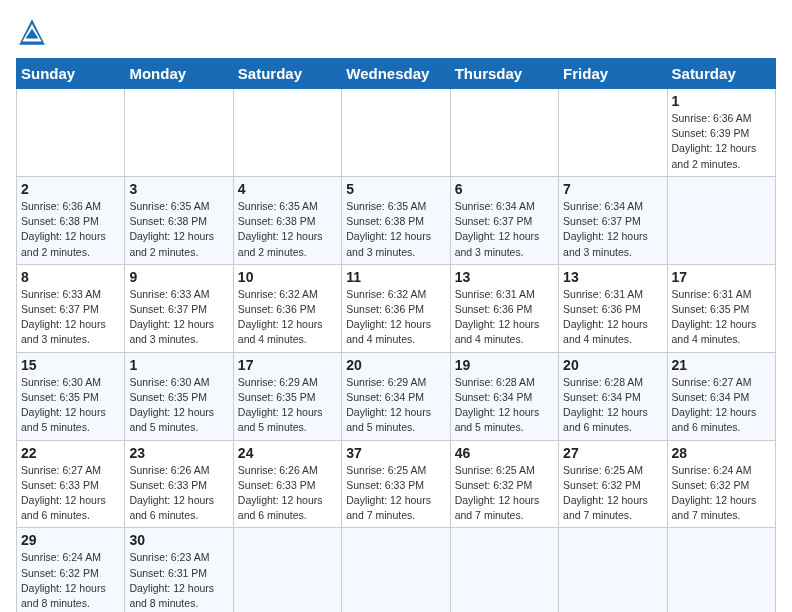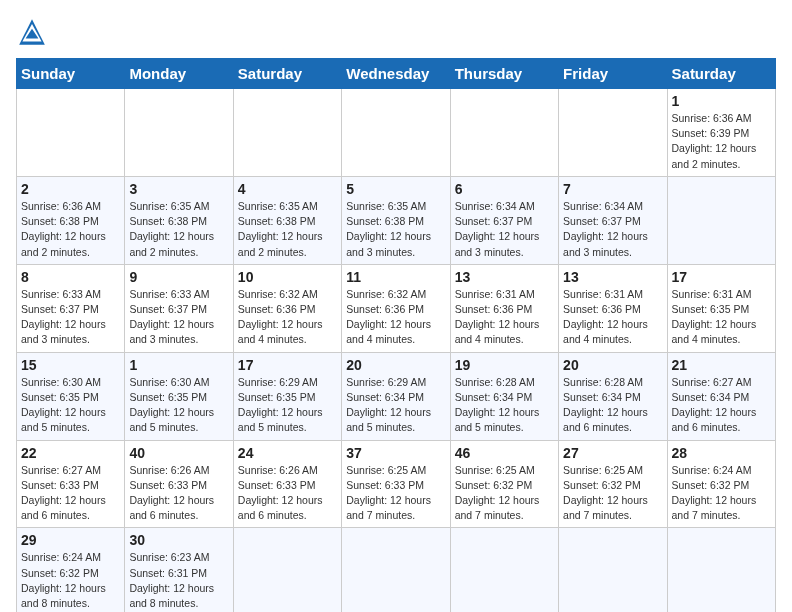--- a/index.html
+++ b/index.html
@@ -219,21 +219,21 @@
           <span class="day-num">21</span>
           <div class="day-detail">Sunrise: 6:27 AM<br>Sunset: 6:34 PM<br>Daylight: 12 hours and 6 minutes.</div>
         </td>
       </tr>
       <tr>
         <td>
           <span class="day-num">22</span>
           <div class="day-detail">Sunrise: 6:27 AM<br>Sunset: 6:33 PM<br>Daylight: 12 hours and 6 minutes.</div>
         </td>
         <td>
-          <span class="day-num">40</span>
+          <span class="day-num">23</span>
           <div class="day-detail">Sunrise: 6:26 AM<br>Sunset: 6:33 PM<br>Daylight: 12 hours and 6 minutes.</div>
         </td>
         <td>
           <span class="day-num">24</span>
           <div class="day-detail">Sunrise: 6:26 AM<br>Sunset: 6:33 PM<br>Daylight: 12 hours and 6 minutes.</div>
         </td>
         <td>
           <span class="day-num">37</span>
           <div class="day-detail">Sunrise: 6:25 AM<br>Sunset: 6:33 PM<br>Daylight: 12 hours and 7 minutes.</div>
         </td>

